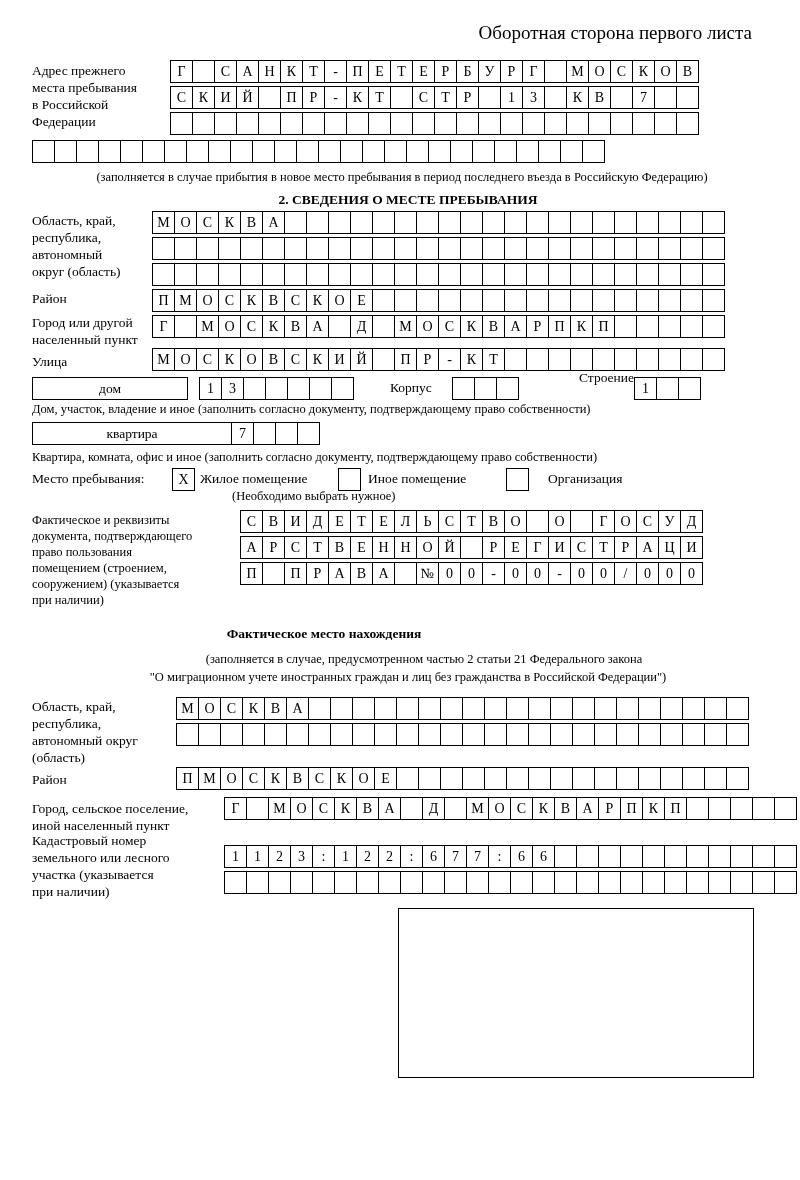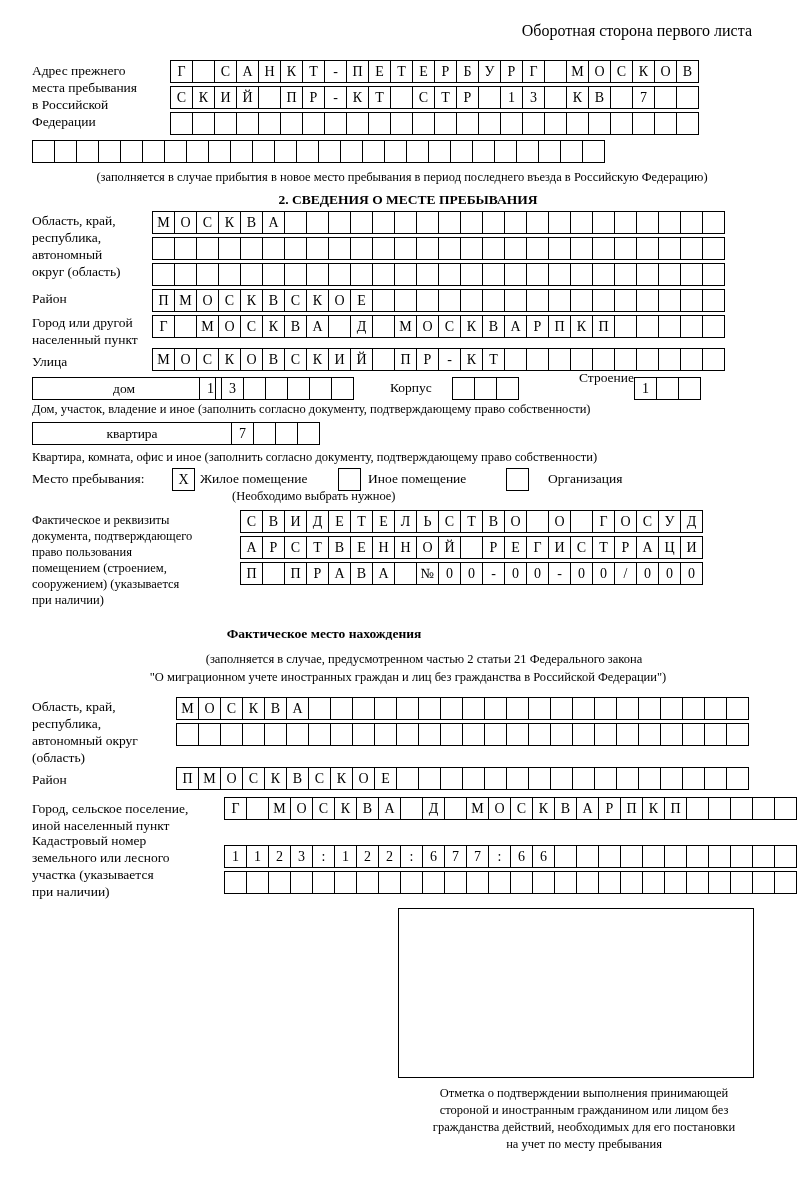--- a/index.html
+++ b/index.html
@@ -8,21 +8,21 @@
     background:#ffffff;
     font-family:"Liberation Serif", serif;
     color:#000;
     position:relative;
     overflow:hidden;
   }
   .page{position:relative;width:800px;height:1180px;}
 
   .hdr{
     position:absolute;top:22px;right:48px;
-    font-size:16px;
+    font-size:19px;
   }
 
   .lbl{font-size:13.5px;line-height:17px;}
   .lbl-sm{font-size:12.5px;line-height:16px;}
   .center{text-align:center;margin-left:8px;}
   .bold{font-weight:bold;}
   .cell{
     width:23px;height:23px;
     border:1px solid #000;
     margin-right:-1px;
@@ -353,21 +353,21 @@
       <div class="cell"></div>
       <div class="cell"></div>
       <div class="cell"></div>
       <div class="cell"></div>
       <div class="cell"></div>
       <div class="cell"></div>
       <div class="cell"></div>
       <div class="cell"></div>
     </div>
 
-  <div class="tbox abs" style="left:32px;top:377px;width:184px;">дом</div>
+  <div class="tbox abs" style="left:32px;top:377px;width:156px;">дом</div>
   <div class="cellrow" id="s2-dom" style="left:199px;top:377px;">
       <div class="cell">1</div>
       <div class="cell">3</div>
       <div class="cell"></div>
       <div class="cell"></div>
       <div class="cell"></div>
       <div class="cell"></div>
       <div class="cell"></div>
     </div>
   <div class="abs lbl" style="left:390px;top:379px;">Корпус</div>
@@ -668,20 +668,14 @@
       <div class="cell"></div>
       <div class="cell"></div>
       <div class="cell"></div>
       <div class="cell"></div>
       <div class="cell"></div>
       <div class="cell"></div>
       <div class="cell"></div>
     </div>
 
   <div class="box" style="left:398px;top:908px;width:356px;height:170px;"></div>
-  <div class="abs note center" style="left:398px;top:1085px;width:356px;line-height:17px;">
-    <div>Отметка о подтверждении выполнения принимающей</div>
-    <div>стороной и иностранным гражданином или лицом без</div>
-    <div>гражданства действий, необходимых для его постановки</div>
-    <div>на учет по месту пребывания</div>
-  </div>
 
 </div>
 
 </body></html>

